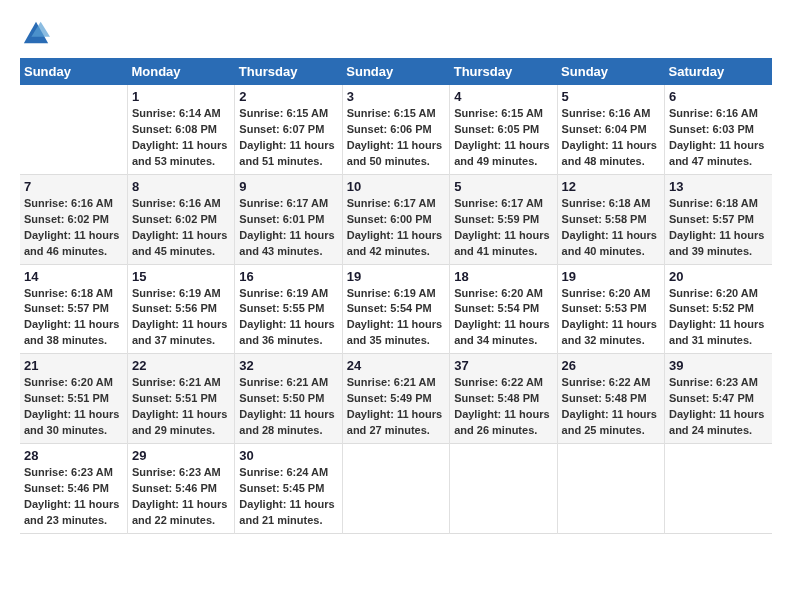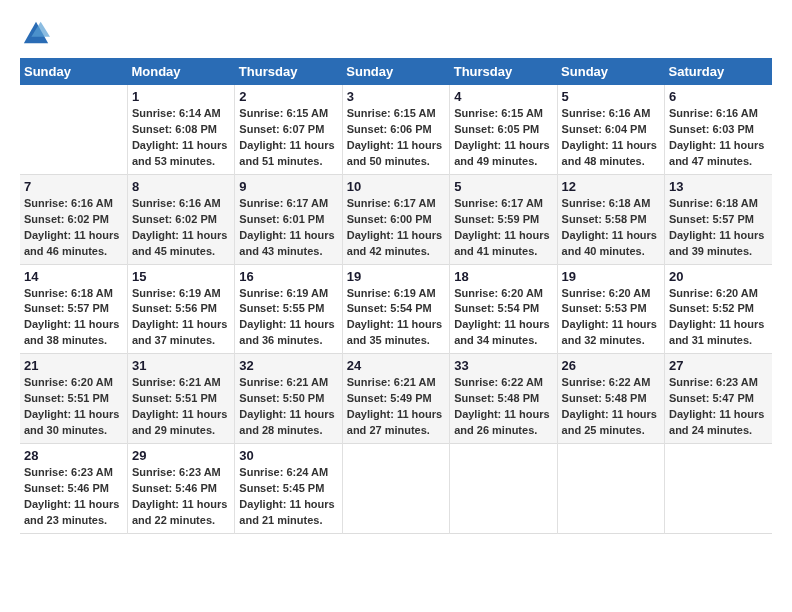--- a/index.html
+++ b/index.html
@@ -218,41 +218,41 @@
           <span class="day-number">20</span>
           <div class="day-info">Sunrise: 6:20 AM<br>Sunset: 5:52 PM<br>Daylight: 11 hours<br>and 31 minutes.</div>
         </td>
       </tr>
       <tr class="week-row">
         <td>
           <span class="day-number">21</span>
           <div class="day-info">Sunrise: 6:20 AM<br>Sunset: 5:51 PM<br>Daylight: 11 hours<br>and 30 minutes.</div>
         </td>
         <td>
-          <span class="day-number">31</span>
+          <span class="day-number">22</span>
           <div class="day-info">Sunrise: 6:21 AM<br>Sunset: 5:51 PM<br>Daylight: 11 hours<br>and 29 minutes.</div>
         </td>
         <td>
           <span class="day-number">32</span>
           <div class="day-info">Sunrise: 6:21 AM<br>Sunset: 5:50 PM<br>Daylight: 11 hours<br>and 28 minutes.</div>
         </td>
         <td>
           <span class="day-number">24</span>
           <div class="day-info">Sunrise: 6:21 AM<br>Sunset: 5:49 PM<br>Daylight: 11 hours<br>and 27 minutes.</div>
         </td>
         <td>
-          <span class="day-number">33</span>
+          <span class="day-number">37</span>
           <div class="day-info">Sunrise: 6:22 AM<br>Sunset: 5:48 PM<br>Daylight: 11 hours<br>and 26 minutes.</div>
         </td>
         <td>
           <span class="day-number">26</span>
           <div class="day-info">Sunrise: 6:22 AM<br>Sunset: 5:48 PM<br>Daylight: 11 hours<br>and 25 minutes.</div>
         </td>
         <td>
-          <span class="day-number">27</span>
+          <span class="day-number">39</span>
           <div class="day-info">Sunrise: 6:23 AM<br>Sunset: 5:47 PM<br>Daylight: 11 hours<br>and 24 minutes.</div>
         </td>
       </tr>
       <tr class="week-row">
         <td>
           <span class="day-number">28</span>
           <div class="day-info">Sunrise: 6:23 AM<br>Sunset: 5:46 PM<br>Daylight: 11 hours<br>and 23 minutes.</div>
         </td>
         <td>
           <span class="day-number">29</span>

